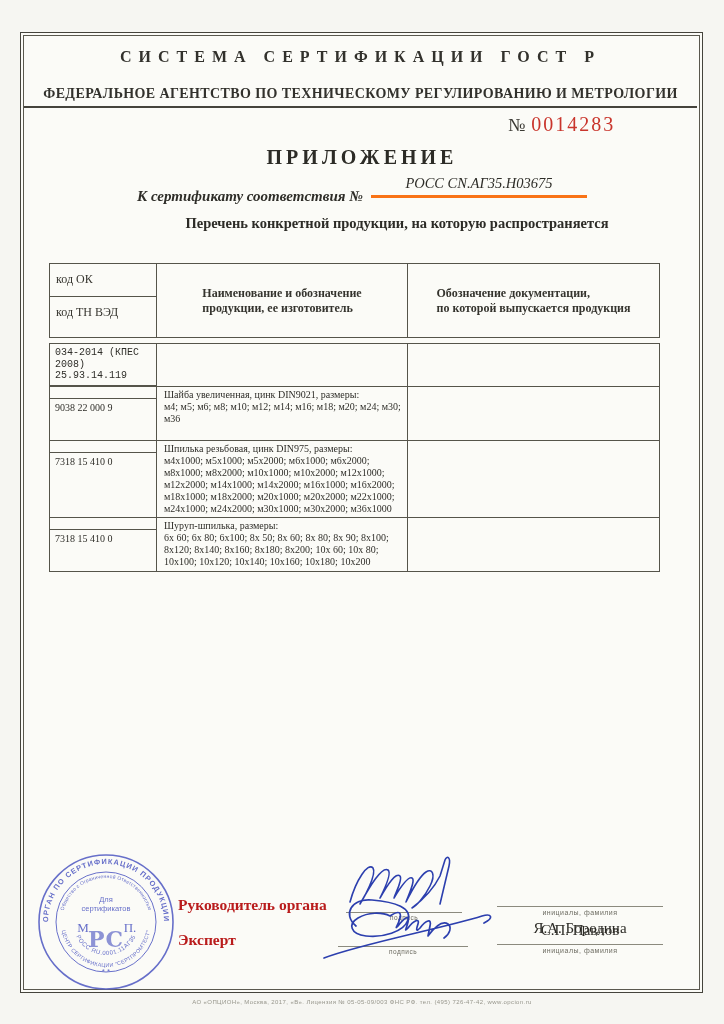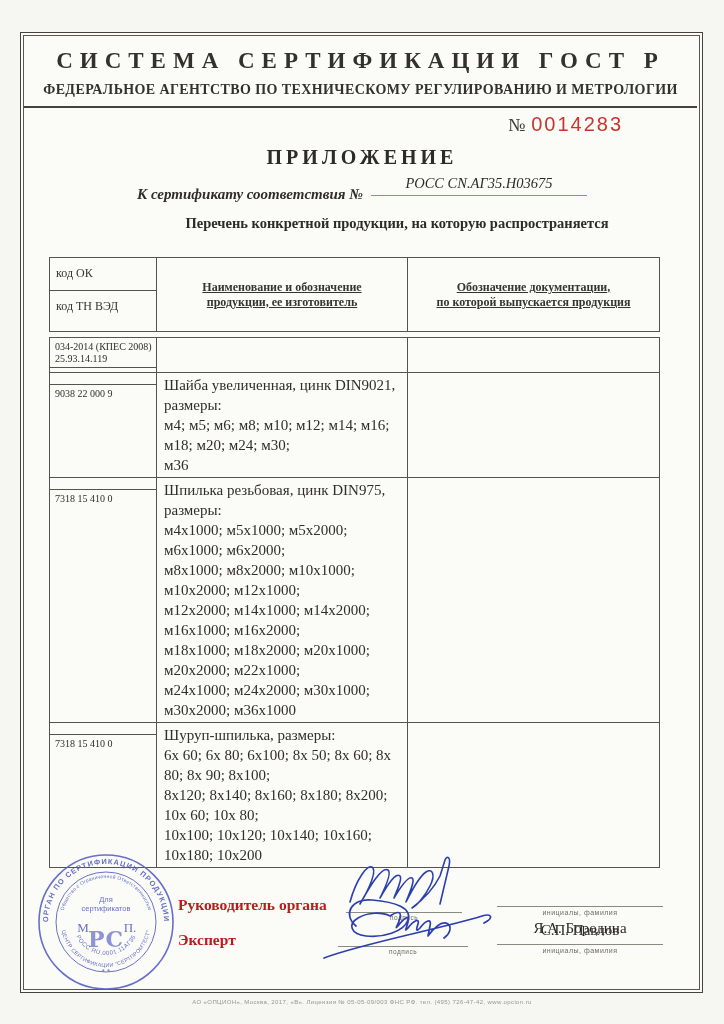--- a/index.html
+++ b/index.html
@@ -10,50 +10,50 @@
   }
   .frame{
     position:absolute;left:20px;top:32px;width:681px;height:959px;
     border:1.5px solid #45443c;background:#fbfbf7;
   }
   .frame-inner{position:absolute;inset:2px;border:1px solid #5a584e;pointer-events:none;}
   .header-box{
     position:absolute;left:24px;top:36px;width:673px;height:70px;
     border-bottom:2px solid #45443c;text-align:center;z-index:2;
   }
-  .sys-title{margin-top:12px;font-size:23px;font-weight:bold;letter-spacing:7px;color:#32312c;}
-  .agency{margin-top:8px;font-size:14px;font-weight:bold;letter-spacing:.4px;color:#32312c;}
+  .sys-title{margin-top:12px;font-size:16px;font-weight:bold;letter-spacing:7px;color:#32312c;}
+  .agency{margin-top:20px;font-size:14px;font-weight:bold;letter-spacing:.4px;color:#32312c;}
   .form-number{position:absolute;left:508px;top:113px;z-index:2;white-space:nowrap;}
   .num-sign{font-size:18px;color:#3a3933;margin-right:6px;}
-  .num-digits{font-family:Liberation Sans, sans-serif;font-size:20px;color:#c9352c;letter-spacing:2px;}
+  .num-digits{font-family:Liberation Serif, serif;font-size:20px;color:#c9352c;letter-spacing:2px;}
   .doc-title{position:absolute;left:0;top:146px;width:724px;text-align:center;
     font-size:20px;font-weight:bold;letter-spacing:4px;color:#2c2b26;z-index:2;}
   .cert-line{position:absolute;left:0;top:182px;width:724px;display:flex;justify-content:center;
     align-items:flex-end;font-size:15px;font-weight:600;z-index:2;font-style:italic;}
-  .cert-num{display:inline-block;min-width:196px;text-align:center;border-bottom:1px solid #f97316;
+  .cert-num{display:inline-block;min-width:196px;text-align:center;border-bottom:3px solid #f97316;
     padding:0 10px 3px;margin-left:8px;transform:translateY(-7px);font-size:14.5px;font-weight:400;}
   .subtitle{position:absolute;left:0;top:213px;width:724px;text-align:center;
     font-size:14.5px;font-weight:bold;line-height:21px;color:#2c2b26;z-index:2;margin-left:35px;}
   
-  .table-wrap{position:absolute;left:49px;top:257px;width:532px;z-index:2;}
+  .table-wrap{position:absolute;left:49px;top:263px;width:532px;z-index:2;}
   table{border-collapse:collapse;table-layout:fixed;width:607px;}
   td{border:1px solid #55544a;vertical-align:top;padding:0;overflow:hidden;}
   .c1{width:106px;}.c2{width:250px;}.c3{width:251px;}
   .head-table td{height:66px;}
   .hdr-sub{height:32px;padding:8px 0 0 6px;font-size:12px;color:#35342e;}
   .hdr-sub.first{border-bottom:1px solid #55544a;height:24px;}
-  .hdr-center{display:flex;height:100%;align-items:center;justify-content:center;text-align:center;
-    font-size:12px;font-weight:bold;line-height:15px;white-space:pre-line;color:#35342e;text-decoration:underline;}
+  .hdr-center{display:flex;height:100%;align-items:center;justify-content:center;text-align:left;
+    font-size:12px;font-weight:bold;line-height:15px;white-space:pre-line;color:#35342e;}
   .body-table{margin-top:5px;}
-  .prod{font-size:15px;line-height:20px;padding:2px 6px 2px 7px;white-space:pre-line;color:#2f2e29;}
+  .prod{font-size:10px;line-height:12px;padding:2px 6px 2px 7px;white-space:pre-line;color:#2f2e29;}
   .lc{display:flex;flex-direction:column;height:100%;}
   .lc .strip{height:11px;border-bottom:1px solid #55544a;flex:none;}
   .lc .code{font-size:10px;line-height:11.5px;padding:3px 4px 1px 5px;white-space:pre-line;color:#2f2e29;}
   .lc.top .code{border-bottom:1px solid #55544a;padding-bottom:3px;}
-  .rA{height:35px;}.rB{height:54px;}.rC{height:72px;}.rD{height:54px;}.rE{height:36px;}
+  .rA{height:35px;font-family:Liberation Mono, monospace;}.rB{height:54px;}.rC{height:72px;}.rD{height:54px;}.rE{height:36px;}
   
   .role-label{position:absolute;font-size:15.5px;font-weight:bold;color:#b91c1c;z-index:3;}
   .sig-line{position:absolute;border-bottom:1px solid #8b8a7e;z-index:2;}
   .sig-caption{position:absolute;text-align:center;font-size:6.5px;color:#6d6c62;z-index:2;
     font-family:"Liberation Sans", sans-serif;letter-spacing:.5px;}
   .name-text{position:absolute;text-align:center;font-size:15px;color:#2c2b26;z-index:2;}
   .sig-svg{position:absolute;z-index:4;pointer-events:none;}
   .stamp{position:absolute;left:36px;top:852px;width:140px;height:140px;z-index:5;opacity:.92;}
   .footer-imprint{position:absolute;left:0;top:999px;width:724px;text-align:center;
     font-family:"Liberation Sans", sans-serif;font-size:6px;letter-spacing:.4px;color:#97968c;}

